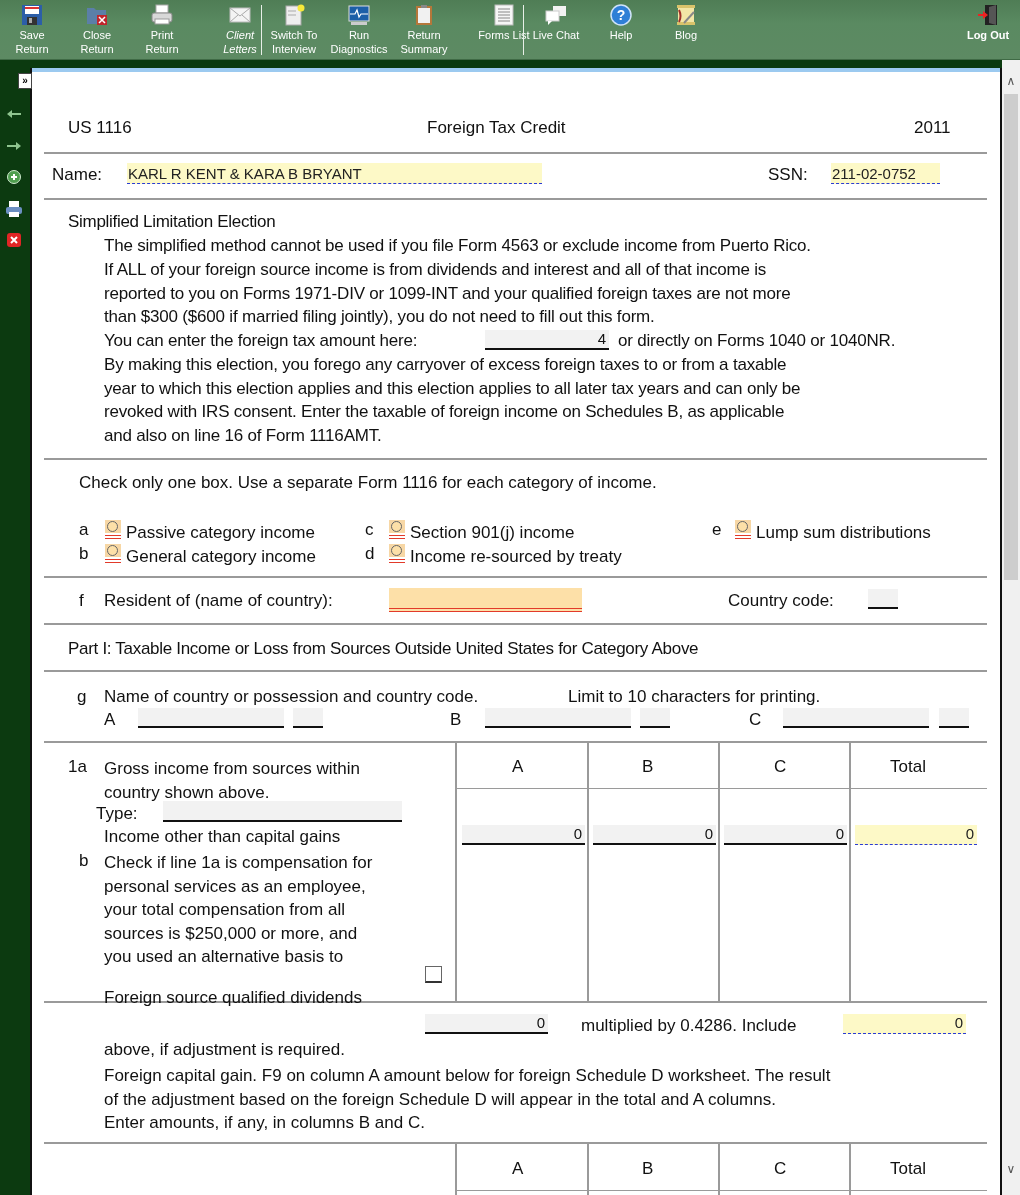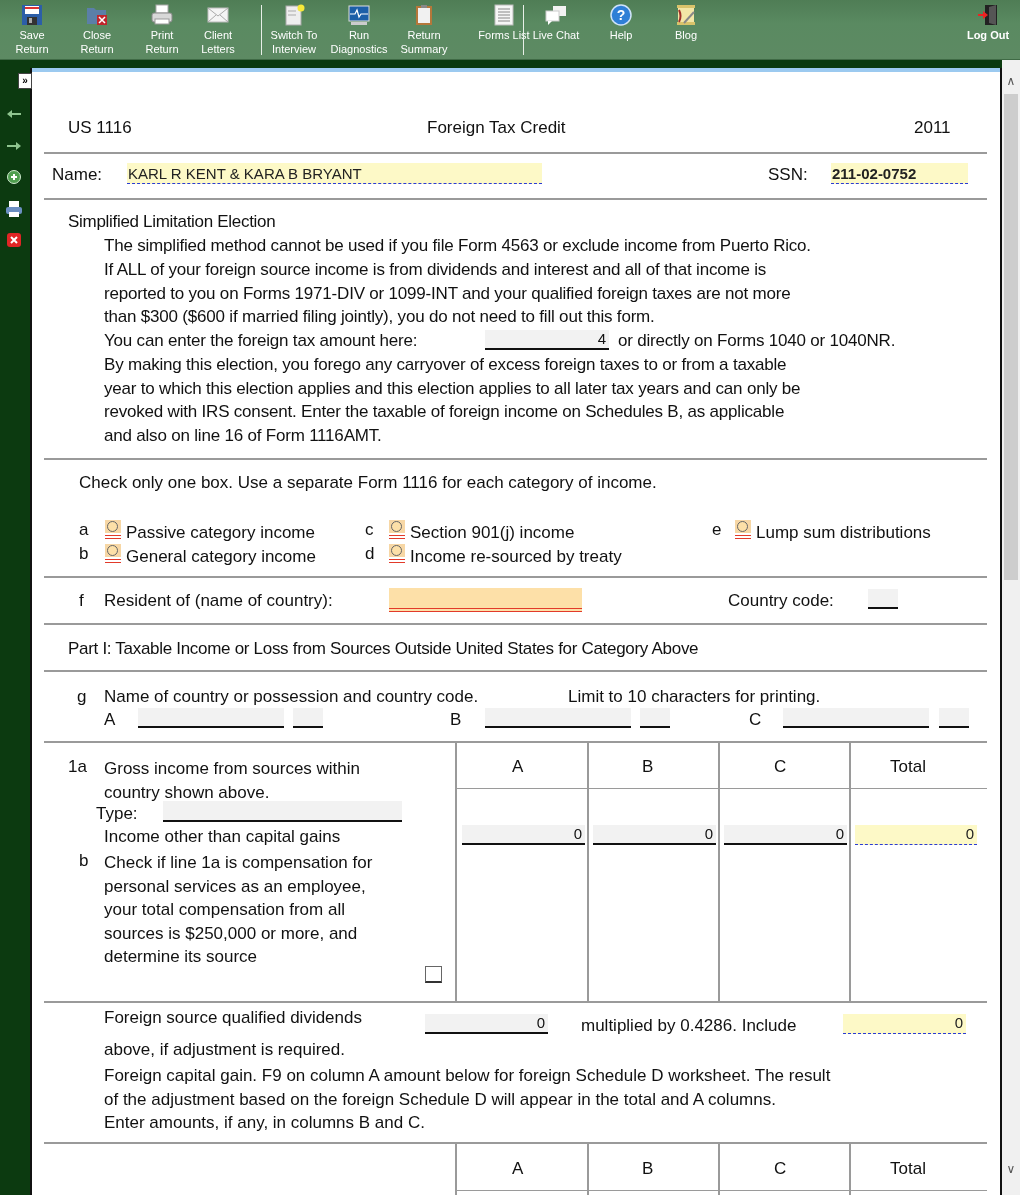--- a/index.html
+++ b/index.html
@@ -66,21 +66,21 @@
     <span>Close</span><br><span>Return</span>
   </div>
   <div class="tb-item" style="left:130px;">
     <svg class="ico" viewBox="0 0 22 22">
         <rect x="5" y="1" width="12" height="8" fill="#fff" stroke="#aaa"></rect>
         <rect x="1" y="9" width="20" height="9" rx="2" fill="#d8d8d8" stroke="#888"></rect>
         <rect x="4" y="15" width="14" height="5" fill="#fff" stroke="#999"></rect>
       </svg>
     <span>Print</span><br><span>Return</span>
   </div>
-  <div class="tb-item" style="left:186px;">
+  <div class="tb-item" style="left:208px;font-style:italic;">
     <svg class="ico" viewBox="0 0 22 22">
         <rect x="1" y="4" width="20" height="14" fill="#f4f4f4" stroke="#bbb"></rect>
         <path d="M1 4l10 8 10-8M1 18l8-7M21 18l-8-7" stroke="#aaa" fill="none"></path>
       </svg>
     <span>Client</span><br><span>Letters</span>
   </div>
   <div class="tb-sep" style="left:261px;"></div>
   <div class="tb-item" style="left:262px;">
     <svg class="ico" viewBox="0 0 22 22">
         <rect x="3" y="2" width="15" height="19" fill="#eee" stroke="#aaa"></rect>
@@ -185,21 +185,21 @@
 <div class="form">
 
   <div class="abs bold" style="left:36px; top:46px;">US 1116</div>
   <div class="abs bold" style="left:395px; top:46px;">Foreign Tax Credit</div>
   <div class="abs bold" style="left:882px; top:46px;">2011</div>
   <div class="hr" style="top:80px;"></div>
 
   <div class="abs" style="left:20px; top:93px;">Name:</div>
   <div class="abs fld-yellow" style="left:95px; top:91px; width:415px; height:21px; font-size:15px; padding-left:1px; line-height:21px;">KARL R KENT &amp; KARA B BRYANT</div>
   <div class="abs" style="left:736px; top:93px;">SSN:</div>
-  <div class="abs fld-yellow" style="left:799px; top:91px; width:137px; height:21px; font-size:15px; padding-left:1px; line-height:21px;font-weight:bold;">211-02-0752</div>
+  <div class="abs fld-yellow" style="left:799px; top:91px; width:109px; height:21px; font-size:15px; padding-left:1px; line-height:21px;">211-02-0752</div>
   <div class="hr" style="top:126px;"></div>
 
   <div class="abs bold" style="left:36px; top:140px; letter-spacing:-0.3px;">Simplified Limitation Election</div>
   <div class="para" style="top:162px;">
     <div class="abs" style="left:0;top:0;">The simplified method cannot be used if you file Form 4563 or exclude income from Puerto Rico.</div>
     <div class="abs" style="left:0;top:24px;">If ALL of your foreign source income is from dividends and interest and all of that income is</div>
     <div class="abs" style="left:0;top:48px;">reported to you on Forms 1971-DIV or 1099-INT and your qualified foreign taxes are not more</div>
     <div class="abs" style="left:0;top:71px;">than $300  ($600 if married filing jointly),  you do not need to fill out this form.</div>
     <div class="abs" style="left:0;top:95px;">You can enter the foreign tax amount here:</div>
     <div class="abs fld-gray" style="left:381px;top:96px;width:124px;height:20px;line-height:18px;">4</div>
@@ -283,26 +283,26 @@
   <div class="abs fld-gray" style="left:561px; top:753px; width:123px; height:20px; line-height:18px;">0</div>
   <div class="abs fld-gray" style="left:692px; top:753px; width:123px; height:20px; line-height:18px;">0</div>
   <div class="abs fld-yellow" style="left:823px; top:753px; width:122px; height:20px; line-height:18px; text-align:right; padding-right:3px; font-size:15px;">0</div>
 
   <div class="abs bold" style="left:47px; top:779px;">b</div>
   <div class="abs" style="left:72px; top:779px; line-height:23.6px;">
     <div>Check if line 1a is compensation for</div>
     <div>personal services as an employee,</div>
     <div>your total compensation from all</div>
     <div>sources is $250,000 or more,  and</div>
-    <div>determine its source</div>
+    <div>you used an alternative basis to</div>
   </div>
   <div class="checkbox" style="left:393px; top:894px;"></div>
   <div class="hr" style="top:929px;"></div>
 
-  <div class="abs" style="left:72px; top:936px;">Foreign source qualified dividends</div>
+  <div class="abs" style="left:72px; top:916px;">Foreign source qualified dividends</div>
   <div class="abs fld-gray" style="left:393px; top:942px; width:123px; height:20px; line-height:18px;">0</div>
   <div class="abs" style="left:549px; top:944px;">multiplied by 0.4286.  Include</div>
   <div class="abs fld-yellow" style="left:811px; top:942px; width:123px; height:20px; line-height:18px; text-align:right; padding-right:3px; font-size:15px;">0</div>
   <div class="abs" style="left:72px; top:968px;">above,  if adjustment is required.</div>
   <div class="abs" style="left:72px; top:992px; line-height:23.6px;">
     <div>Foreign capital gain.  F9 on column A amount below for foreign Schedule D worksheet.  The result</div>
     <div>of the adjustment based on the foreign Schedule D will appear in the total and A columns.</div>
     <div>Enter amounts,  if any,  in columns B and C.</div>
   </div>
   <div class="hr" style="top:1070px;"></div>

